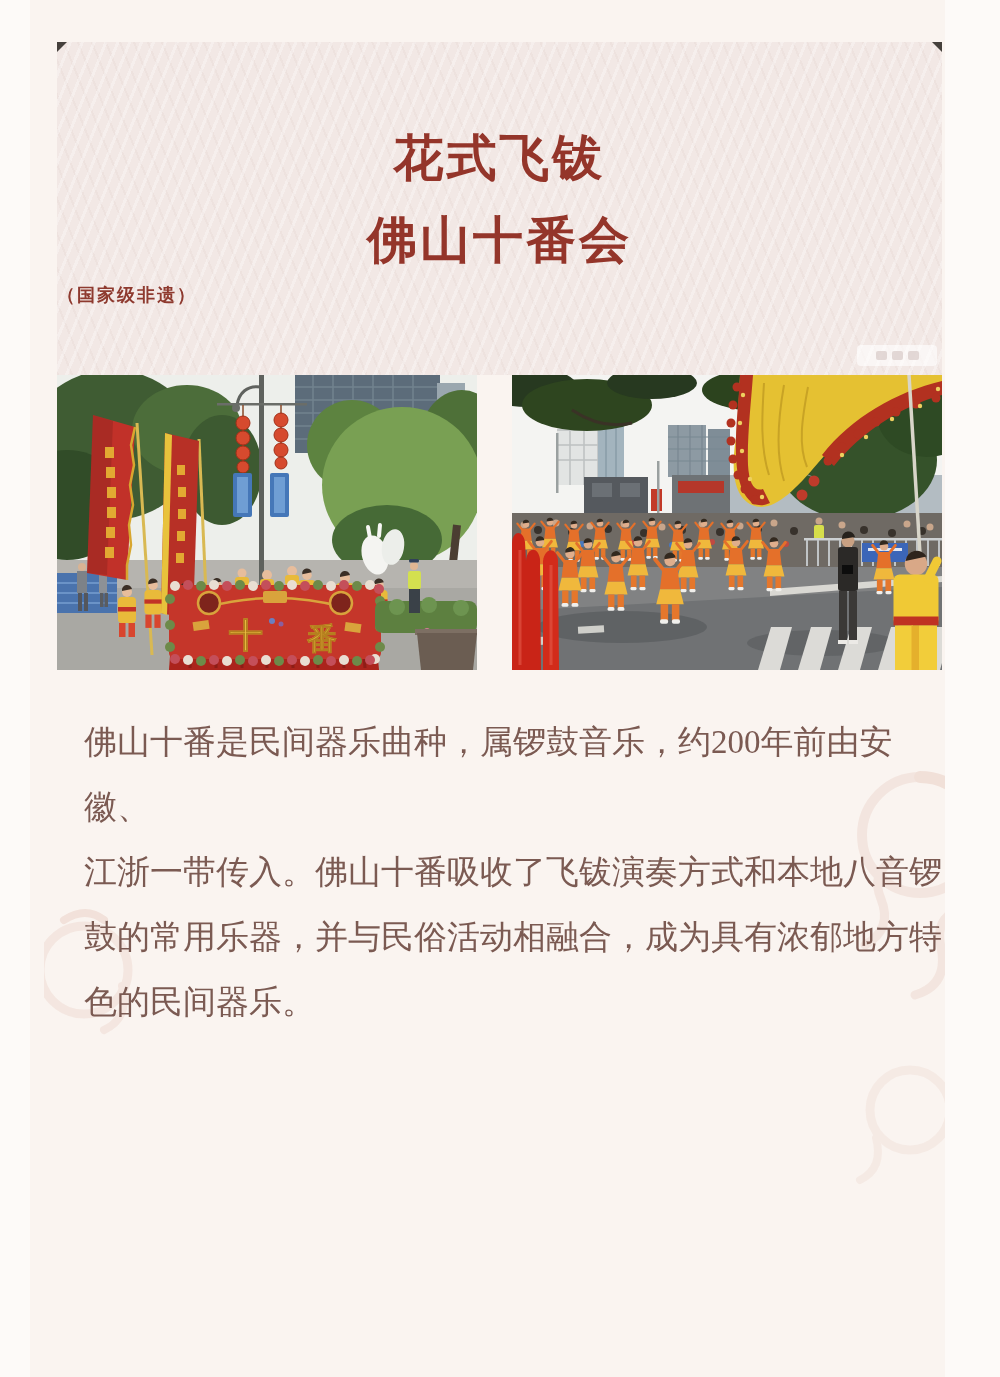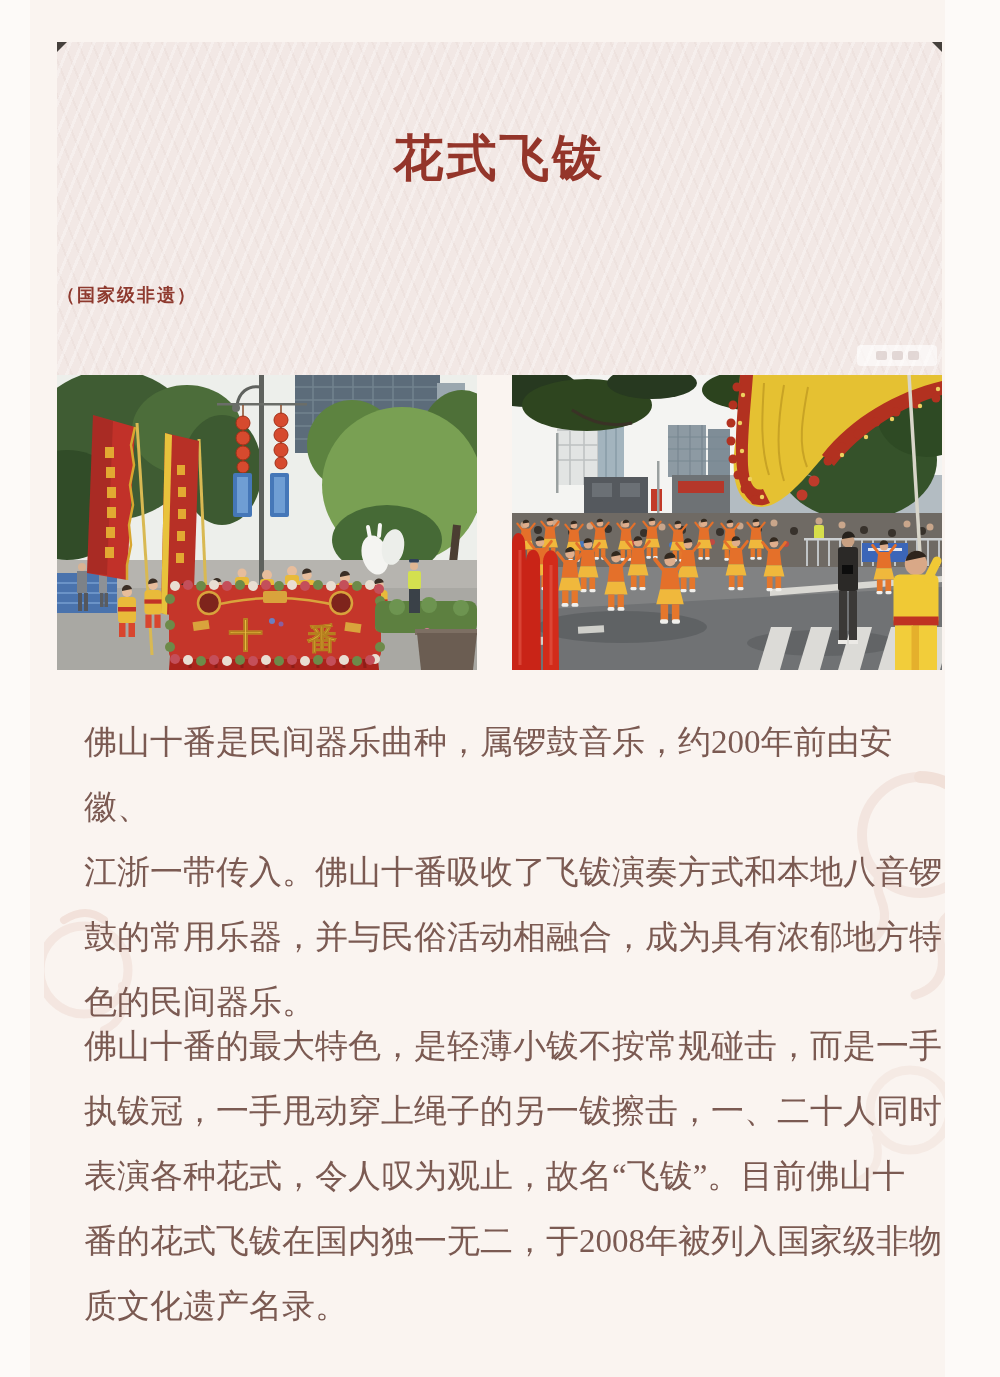--- a/index.html
+++ b/index.html
@@ -79,20 +79,21 @@
       <g fill="none" stroke="#f2e3dc" stroke-linecap="round" opacity="0.55">
         <circle cx="70" cy="70" r="40" stroke-width="9"></circle>
         <path d="M20,140 q24,-12 16,-42" stroke-width="8"></path>
       </g>
     </svg>
 
     <div class="header-box">
       <div class="corner corner-l"></div>
       <div class="corner corner-r"></div>
       <div class="title t1">花式飞钹</div>
+      <div class="title t2">佛山十番会</div>
       <div class="subtitle">（国家级非遗）</div>
       <div class="watermark">
           <i></i>
           <i></i>
           <i></i>
         </div>
     </div>
 
     <div class="photo photo-left">
       <svg width="420" height="295" viewBox="0 0 420 295">
@@ -573,19 +574,14 @@
           <line x1="8" y1="175" x2="8" y2="290" stroke="#e45a4a" stroke-width="3" opacity="0.6"></line>
           <line x1="39" y1="190" x2="39" y2="290" stroke="#e45a4a" stroke-width="3" opacity="0.6"></line>
         </g>
       </svg>
     </div>
 
     <div class="para p1">佛山十番是民间器乐曲种，属锣鼓音乐，约200年前由安徽、
 江浙一带传入。佛山十番吸收了飞钹演奏方式和本地八音锣
 鼓的常用乐器，并与民俗活动相融合，成为具有浓郁地方特
 色的民间器乐。</div>
-    <div class="para p2">佛山十番的最大特色，是轻薄小钹不按常规碰击，而是一手
-执钹冠，一手甩动穿上绳子的另一钹擦击，一、二十人同时
-表演各种花式，令人叹为观止，故名“飞钹”。目前佛山十
-番的花式飞钹在国内独一无二，于2008年被列入国家级非物
-质文化遗产名录。</div>
   </div>
 </div>
 
 </body></html>

